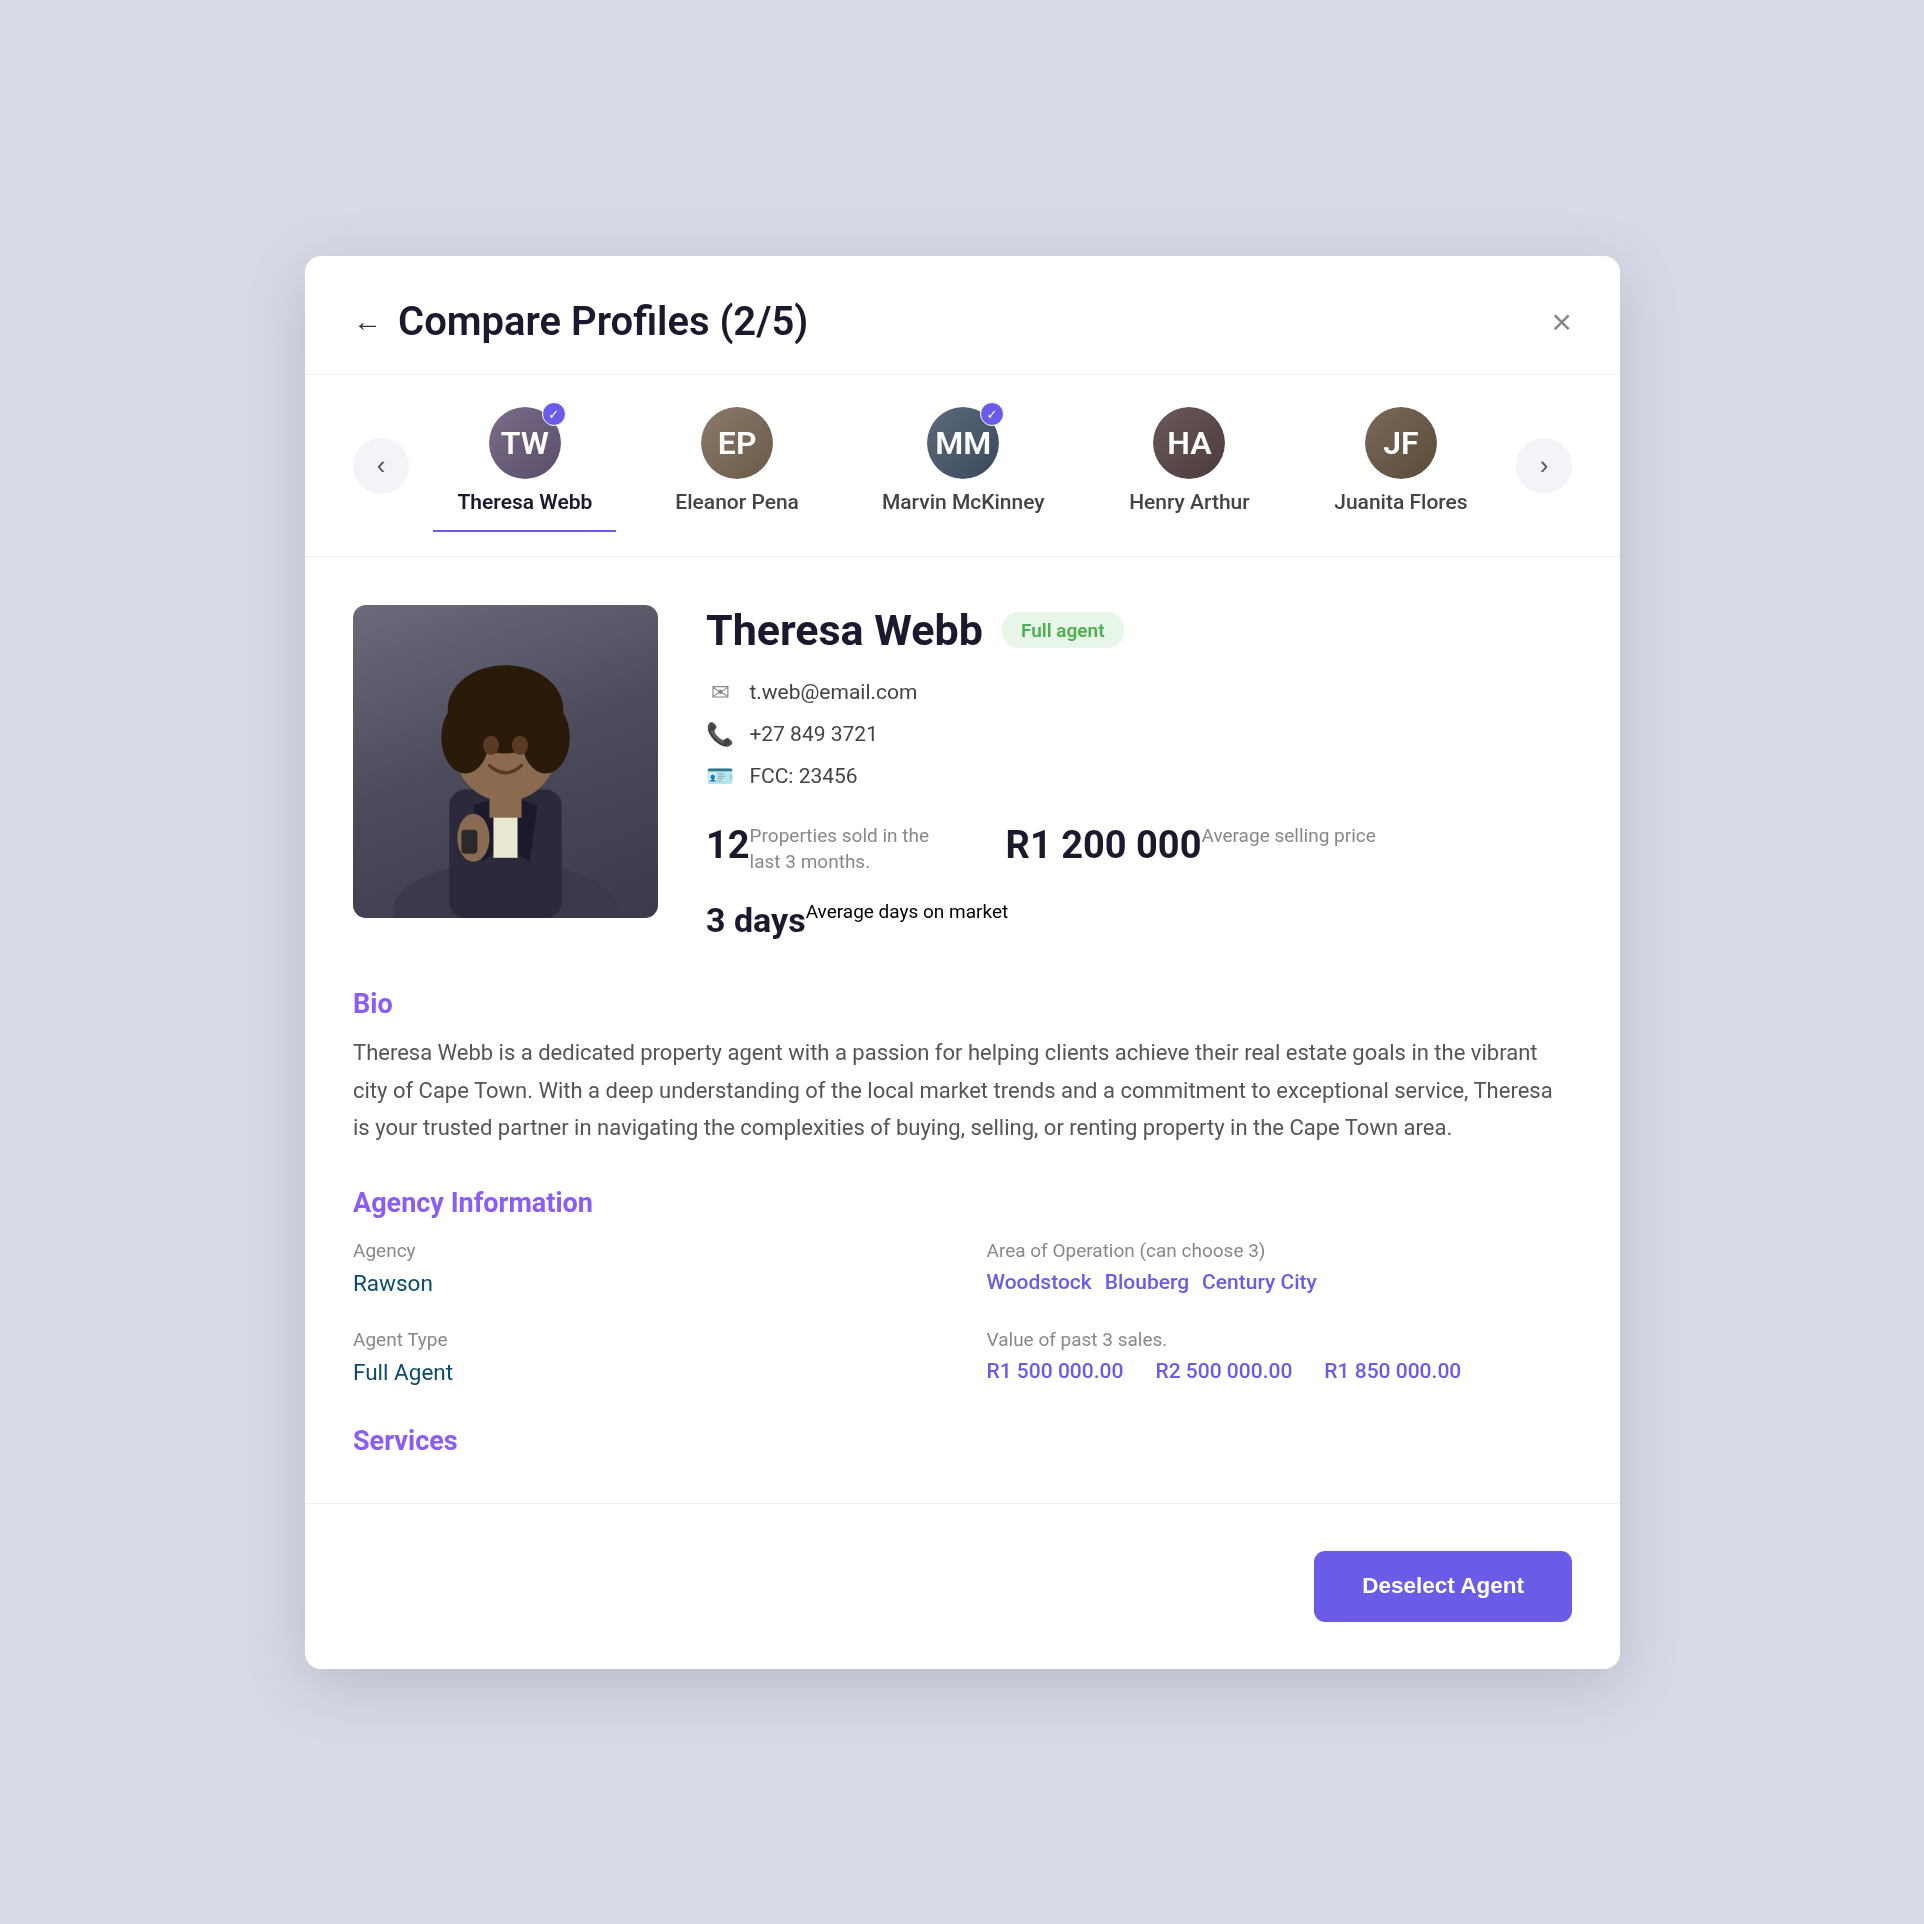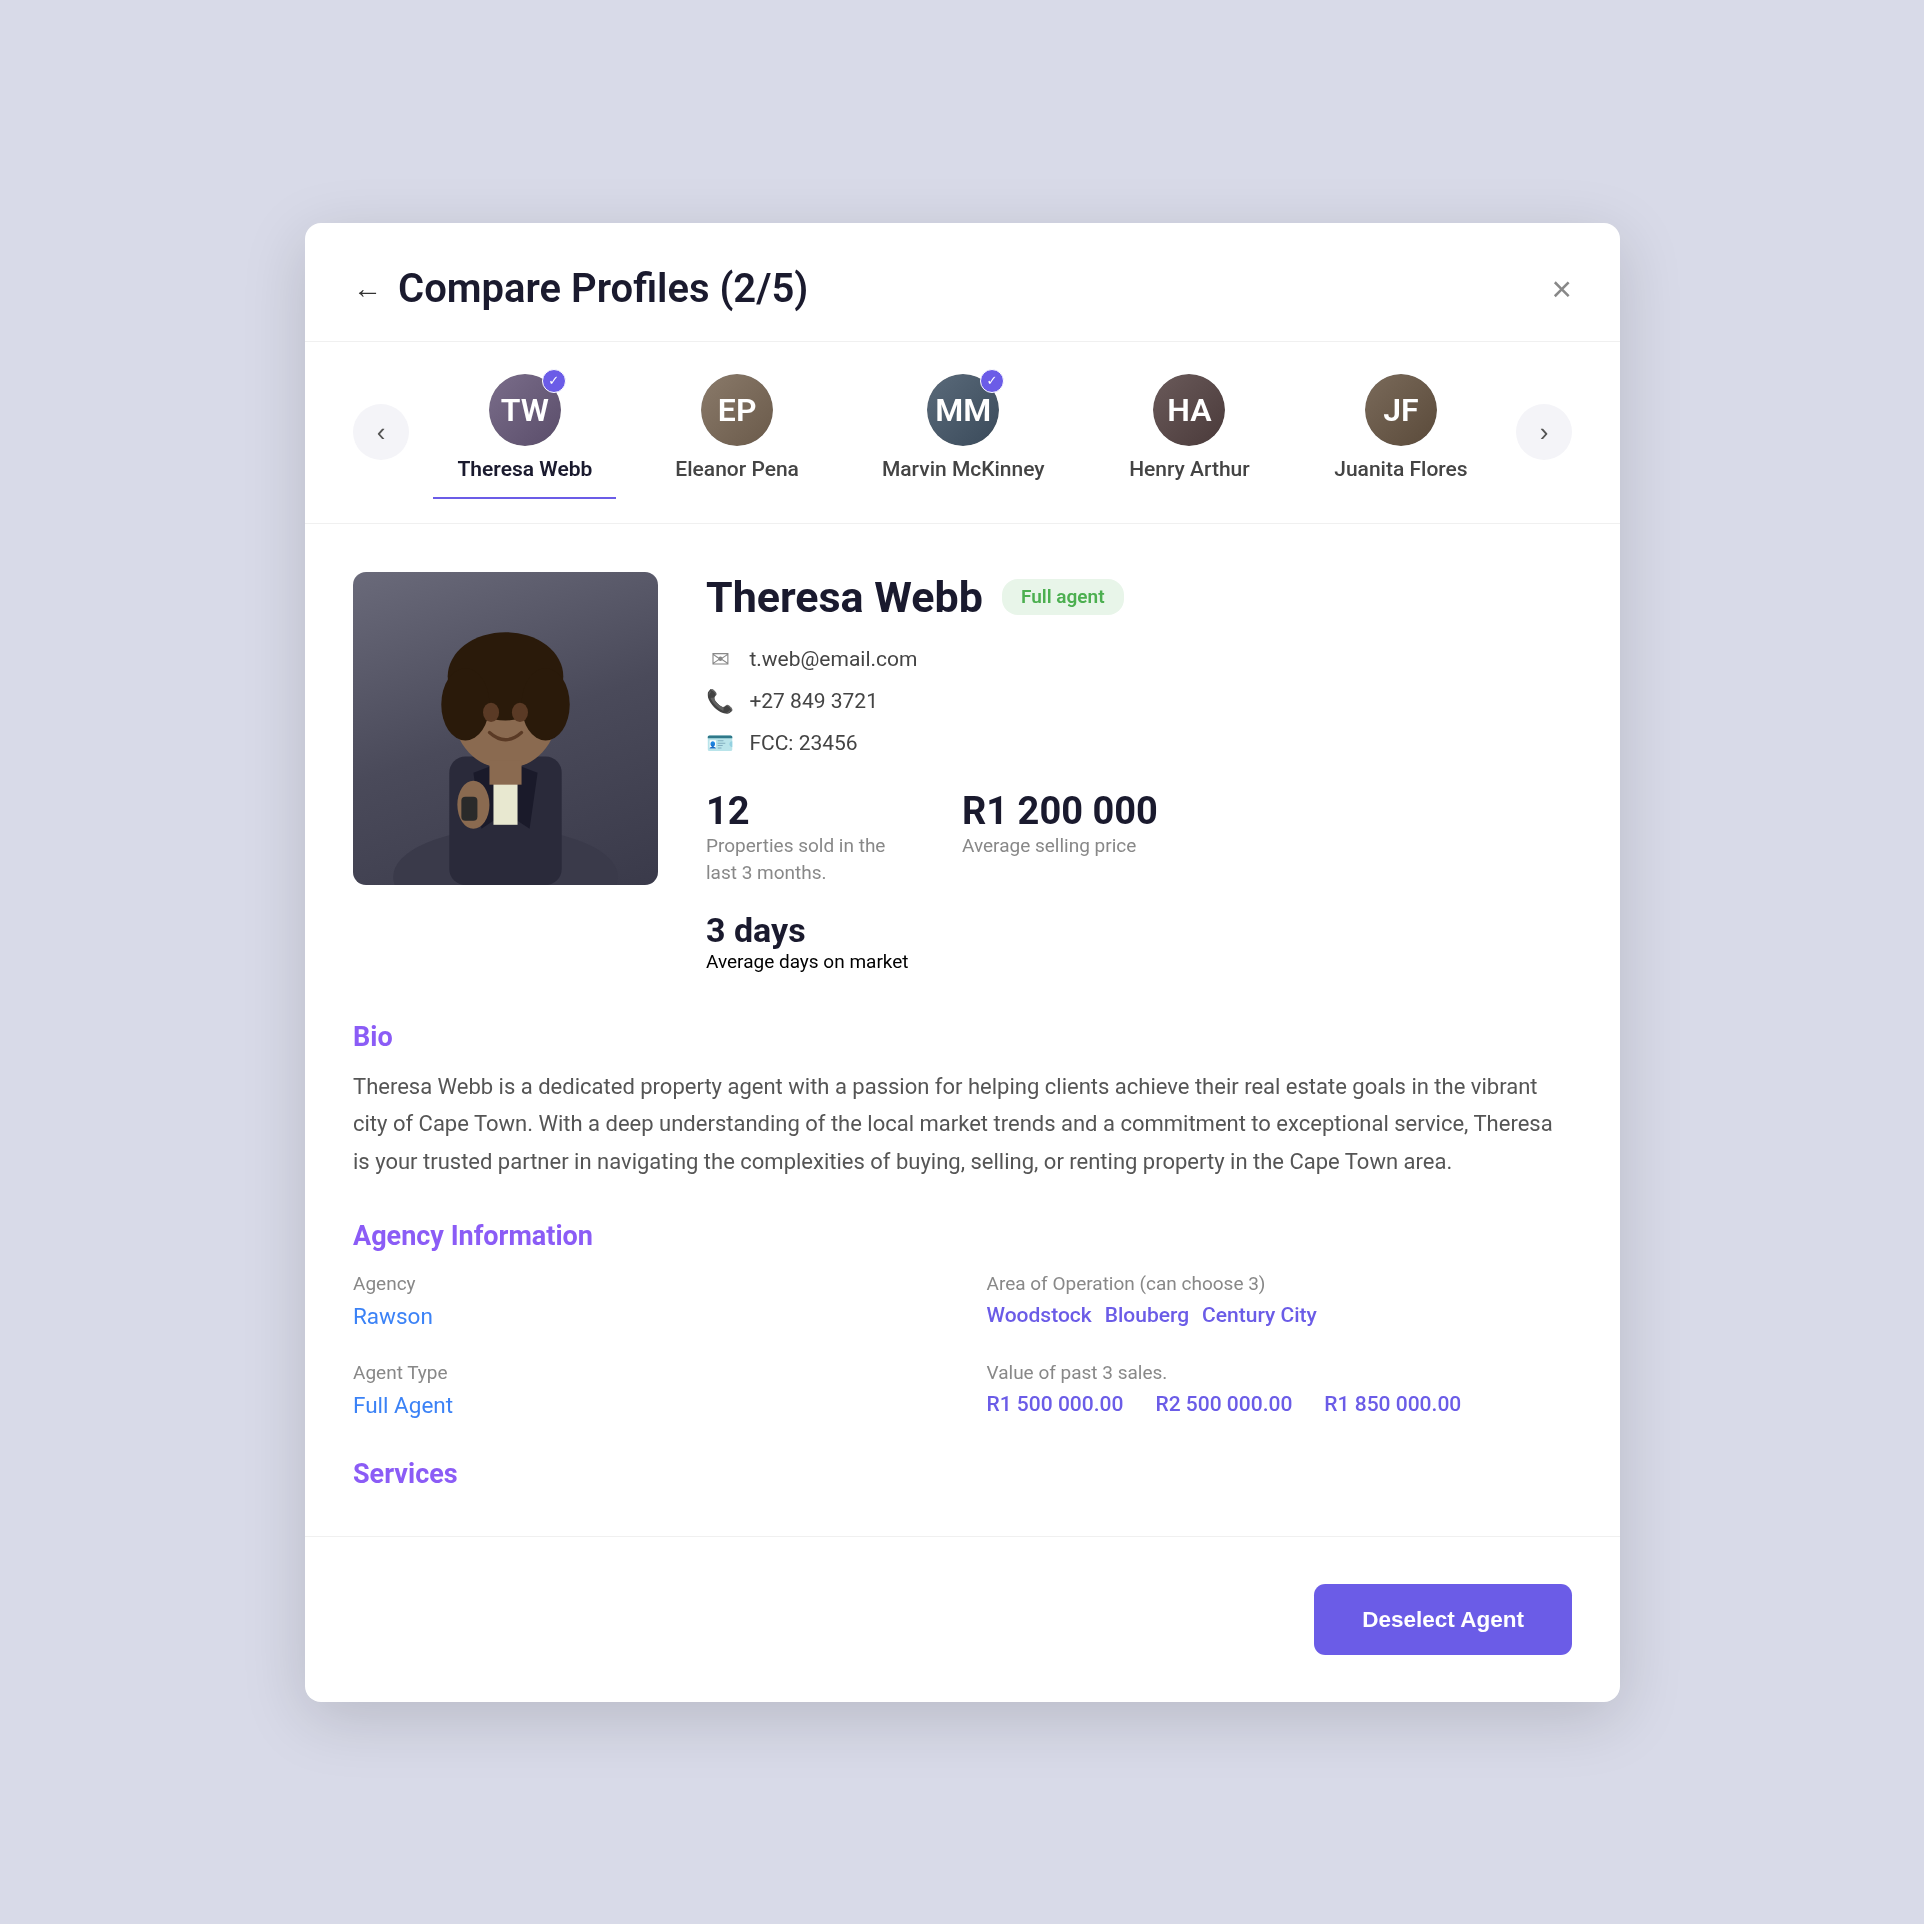--- a/index.html
+++ b/index.html
@@ -210,21 +210,21 @@
       font-size: 22.5px;
     }
 
     .stats-row {
       display: flex;
       gap: 64px;
       margin-bottom: 8px;
     }
     .stat-block {
       display: flex;
-      flex-direction: column;
+      flex-direction: row;
     }
     .stat-number {
       font-size: 38px;
       font-weight: 700;
       color: #1a1a2e;
     }
     .stat-label {
       font-size: 19px;
       color: #888;
       max-width: 192px;
@@ -265,21 +265,21 @@
       gap: 32px 48px;
       margin-top: 20px;
     }
     .agency-field-label {
       font-size: 19px;
       color: #888;
       margin-bottom: 8px;
     }
     .agency-field-value {
       font-size: 22.5px;
-      color: #3b82f6;
+      color: #0c4a6e;
     }
     .tags-row {
       display: flex;
       gap: 13px;
       flex-wrap: wrap;
     }
     .tag {
       color: #6b5ce7;
       font-size: 21px;
       font-weight: 500;

